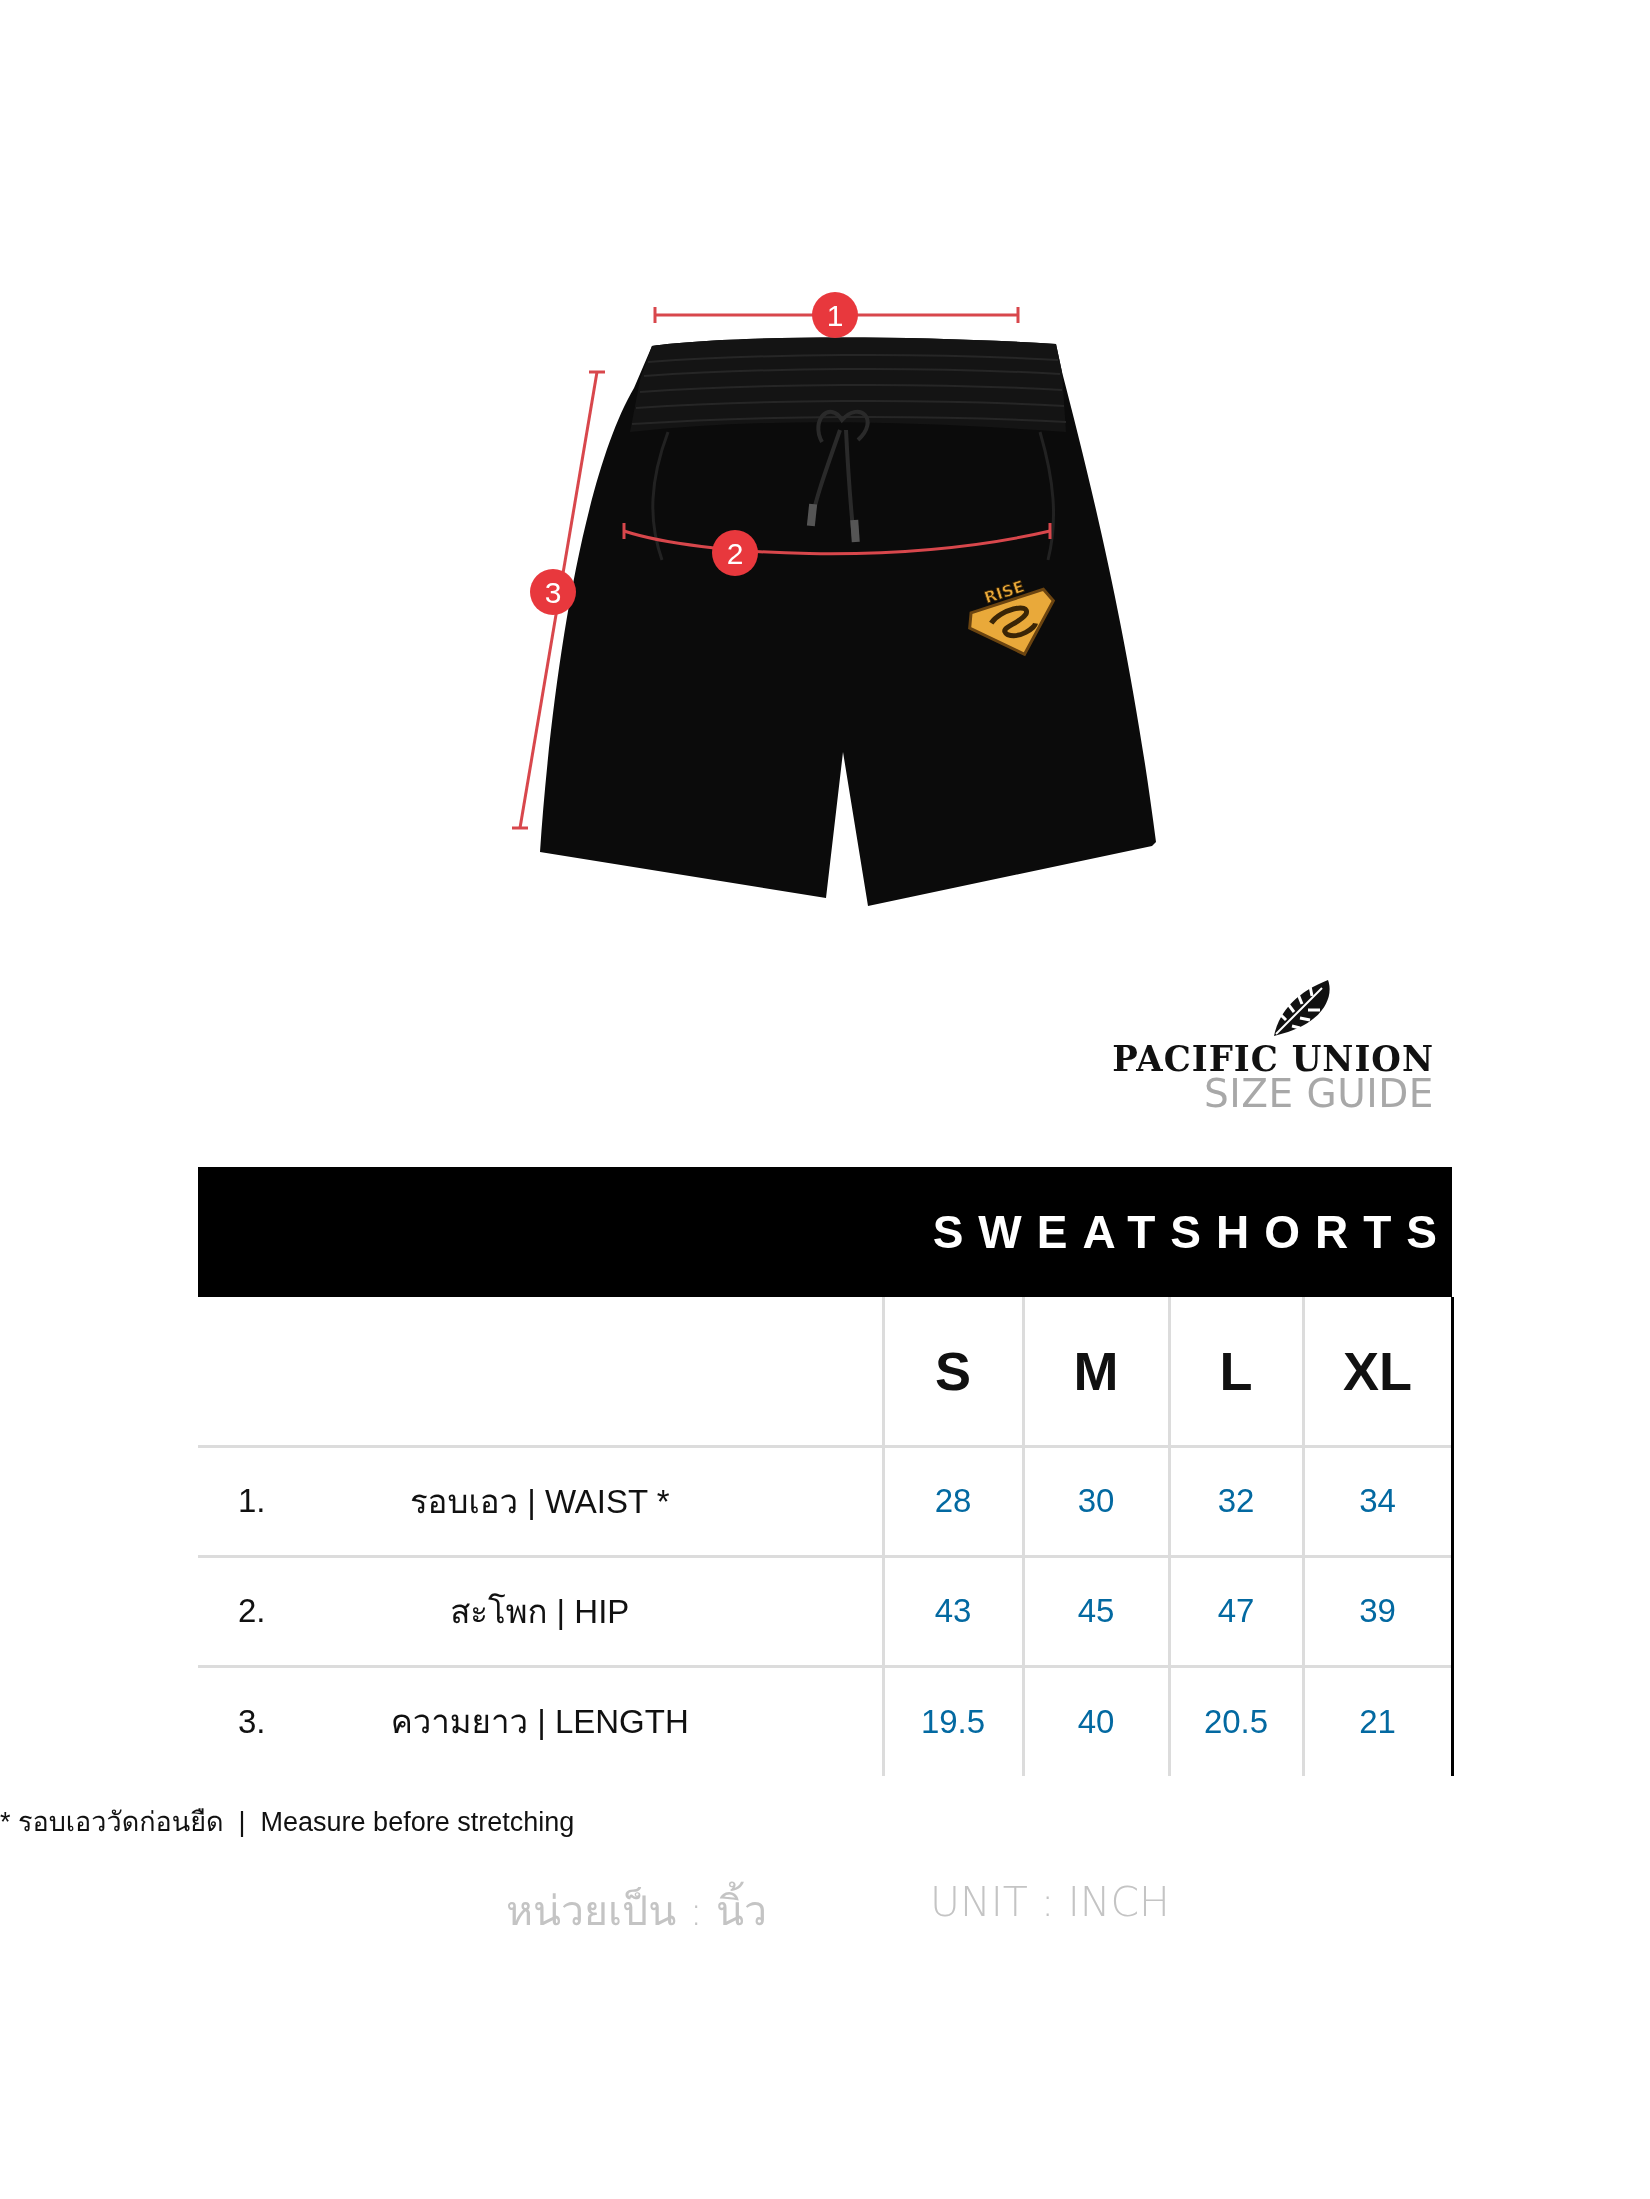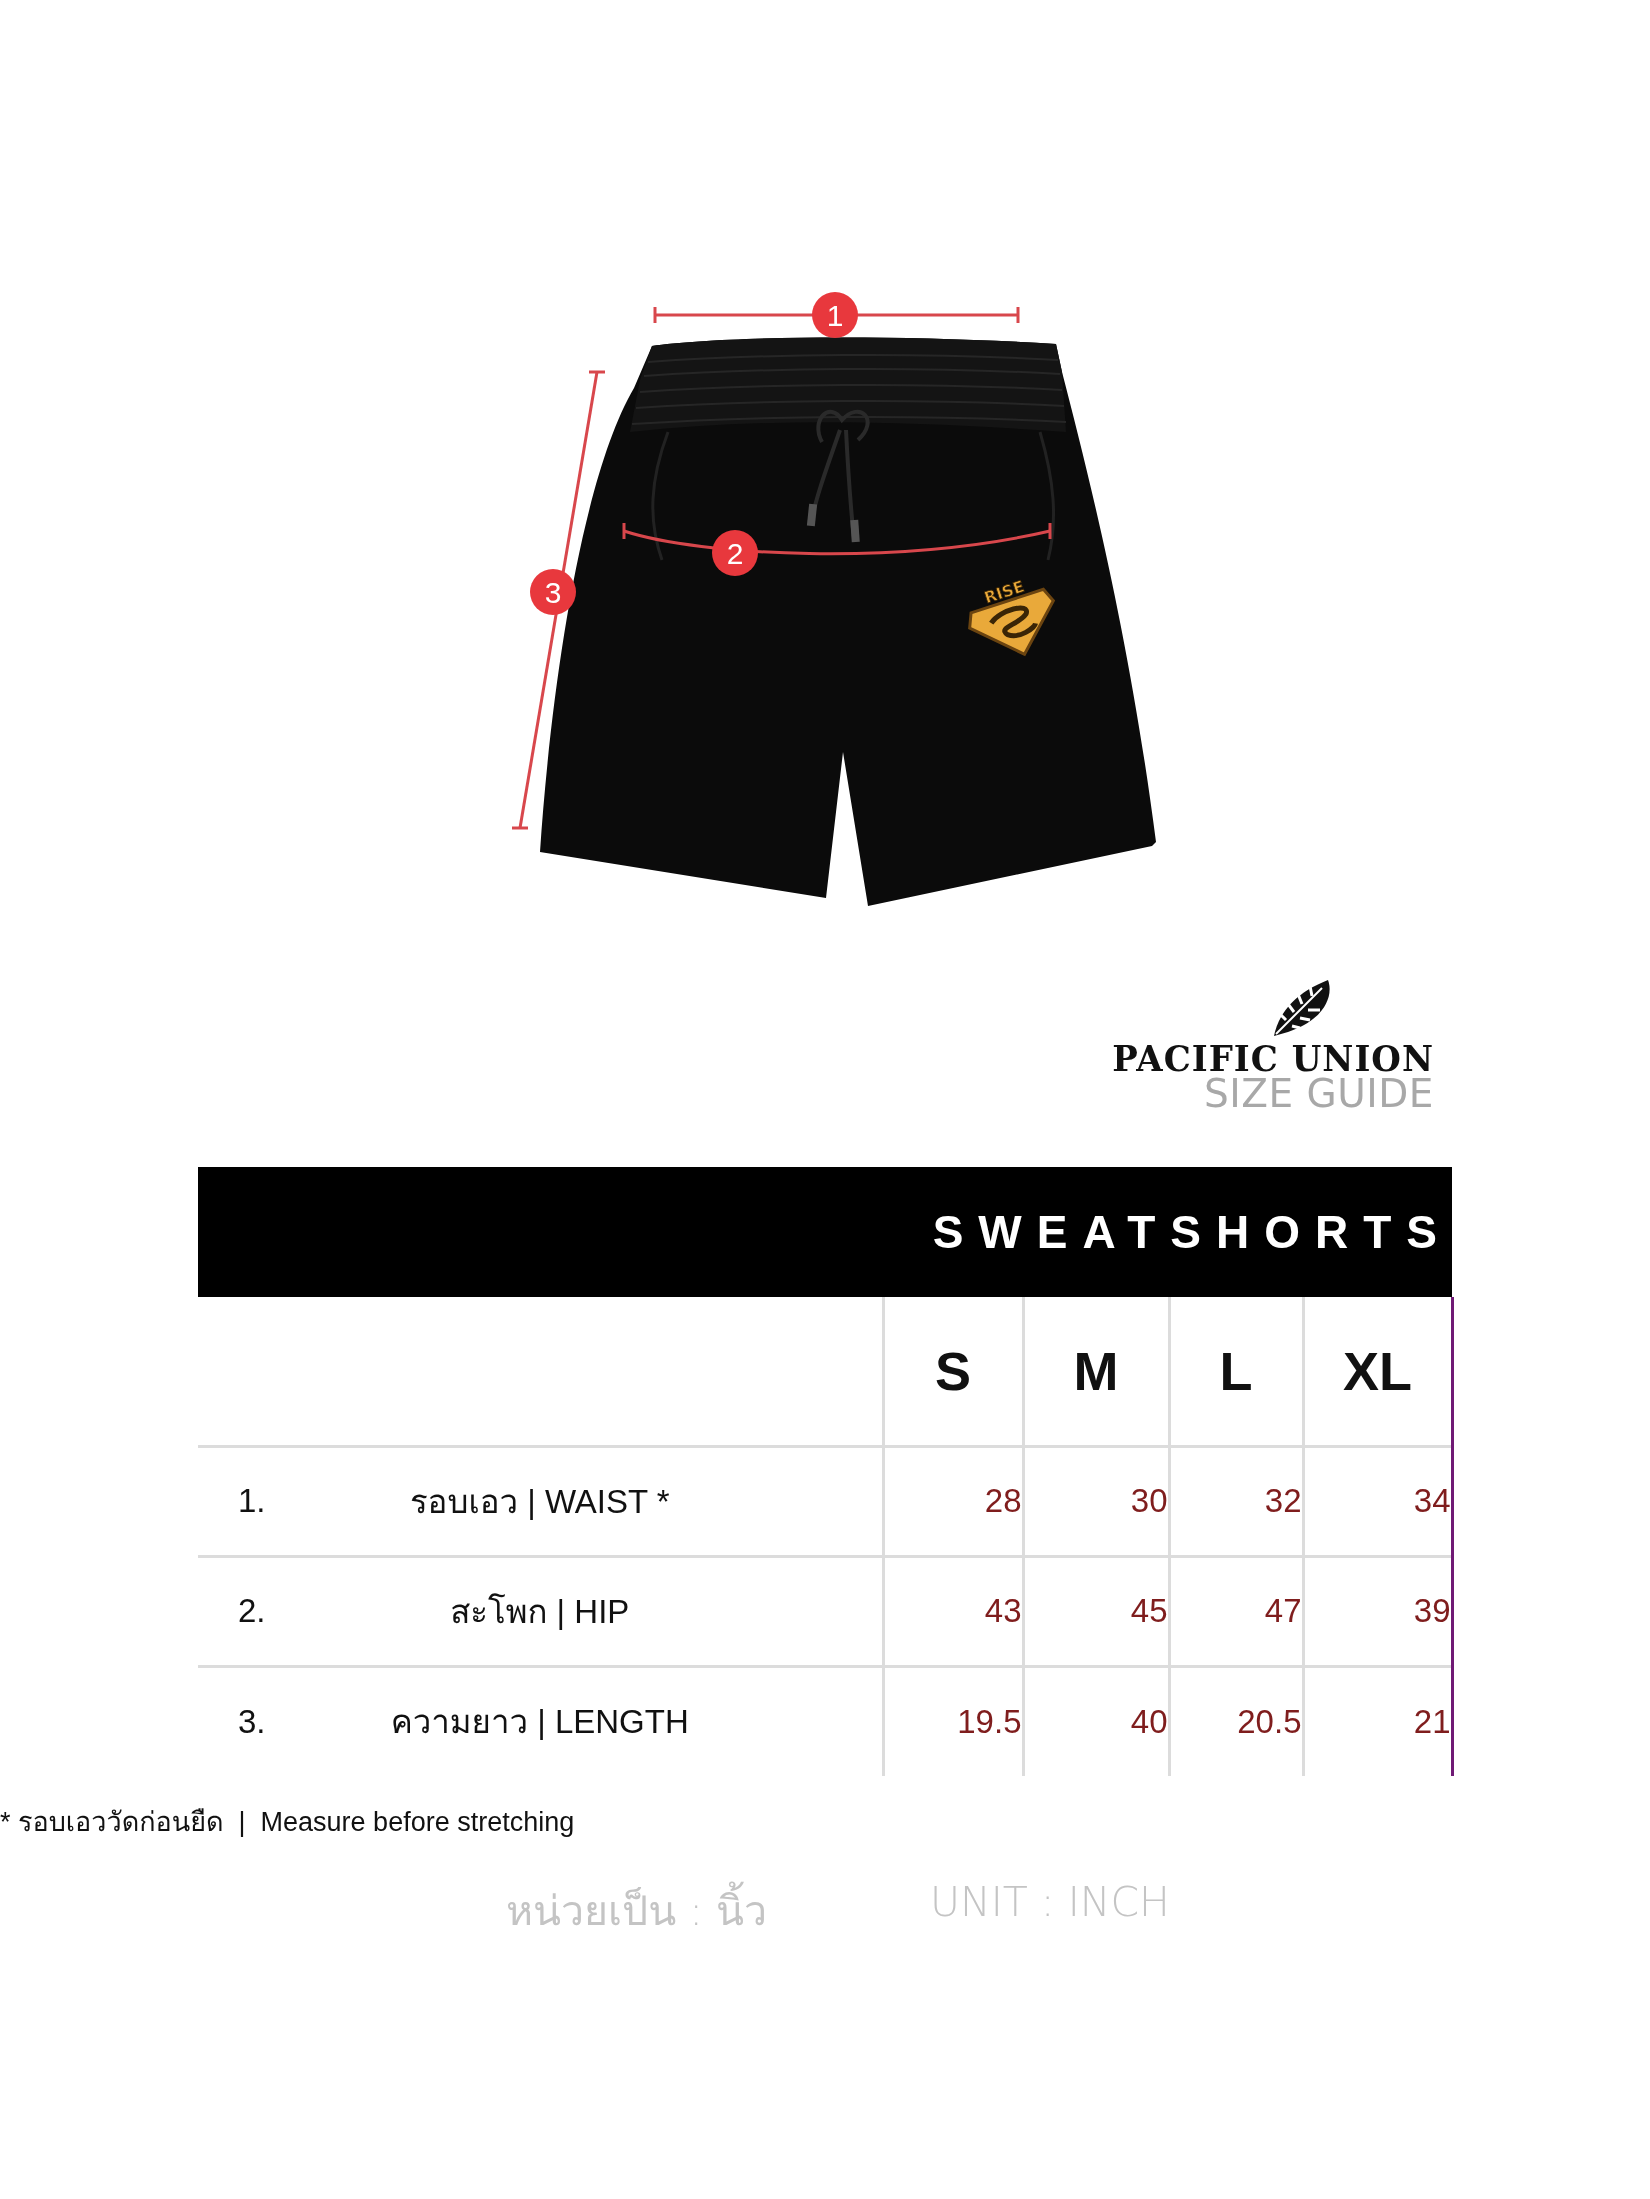--- a/index.html
+++ b/index.html
@@ -27,23 +27,23 @@
   .size-table td, .size-table th { padding: 0; text-align: center; vertical-align: middle; }
   .size-table col.c-label { width: 685px; }
   .size-table col.c-s { width: 140px; }
   .size-table col.c-m { width: 146px; }
   .size-table col.c-l { width: 134px; }
   .size-table col.c-xl { width: 149px; }
   .size-table tr.head { height: 149px; }
   .size-table tr.row { height: 110px; }
   .size-table tr.row td { border-top: 3px solid #dcdcdc; }
   .size-table .sizecell { border-left: 3px solid #dcdcdc; }
-  .size-table .sizecell.last { border-right: 3px solid #701a75; margin-top: 8px; }
+  .size-table .sizecell.last { border-right: 3px solid #000000; margin-top: 8px; }
   .size-table th { font-size: 54px; font-weight: bold; color: #111; }
-  .size-table td.val { font-size: 33px; color: #7f1d1d; text-align: right; }
+  .size-table td.val { font-size: 33px; color: #0369a1; }
   .size-table td.label { font-size: 33px; color: #111; position: relative; }
   .label .num { position: absolute; left: 40px; top: 50%; transform: translateY(-50%); }
   .label .txt { display: inline-block; padding-left: 0; }
 
   .footnote { position: absolute; left: 0; width: 1650px; top: 1800px; text-align: left;
               font-size: 27px; color: #111; white-space: pre; }
 
   .units { position: absolute; top: 1878px; left: 14px; width: 1650px; height: 50px; }
   .units span { position: absolute; top: 0; font-size: 41px; color: #c4c4c4;
                 font-family: "DejaVu Sans", sans-serif; font-weight: 300; white-space: nowrap; }

